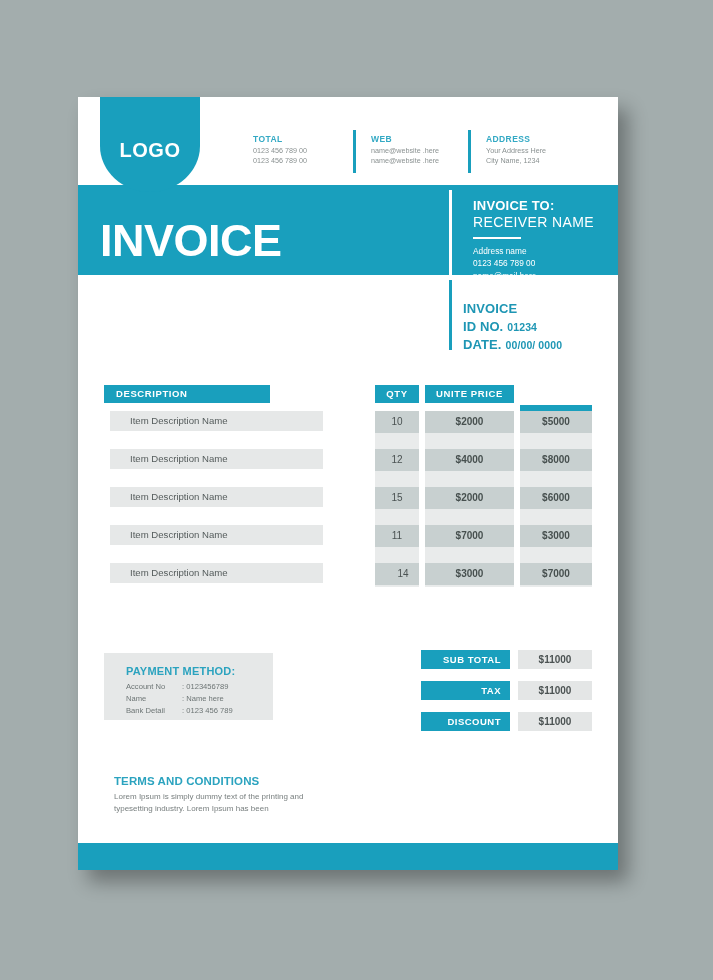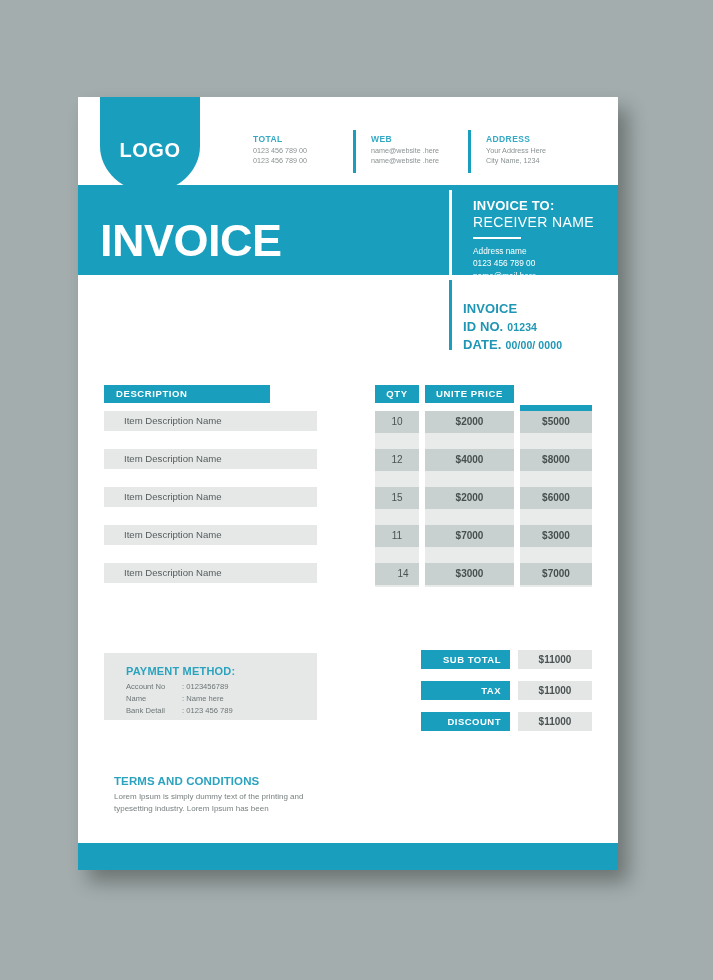--- a/index.html
+++ b/index.html
@@ -102,28 +102,28 @@
 
   .cellnum {
     position:absolute; height:22px; line-height:22px;
     font-size:10px; color:#4a5252; text-align:center; font-weight:normal;
   }
   .cellnum.qty   { left:297px; width:44px; }
   .cellnum.price { left:347px; width:89px; font-weight:bold; color:#47504f; }
   .cellnum.total { left:442px; width:72px; font-weight:bold; color:#47504f; }
 
   .descrow {
-    position:absolute; left:26px; width:213px; height:20px; line-height:20px;
+    position:absolute; left:32px; width:213px; height:20px; line-height:20px;
     background:#e6e8e8; padding-left:20px;
     font-size:9.6px; color:#555c5c;
   }
 
   
   .payment {
-    position:absolute; left:26px; top:556px; width:213px; height:67px;
+    position:absolute; left:26px; top:556px; width:169px; height:67px;
     background:#e6e8e8; padding:12px 0 0 22px;
   }
   .pm-title { font-size:11px; font-weight:bold; color:#2ba3bf; letter-spacing:0.2px; margin-bottom:4px; }
   .pm-row { font-size:7.6px; color:#6d7575; line-height:1.55; display:flex; }
   .pm-key { width:56px; }
   .pm-val { }
 
   
   .totals { position:absolute; left:343px; top:553px; }
   .trow { position:relative; height:19px; margin-bottom:12px; }

